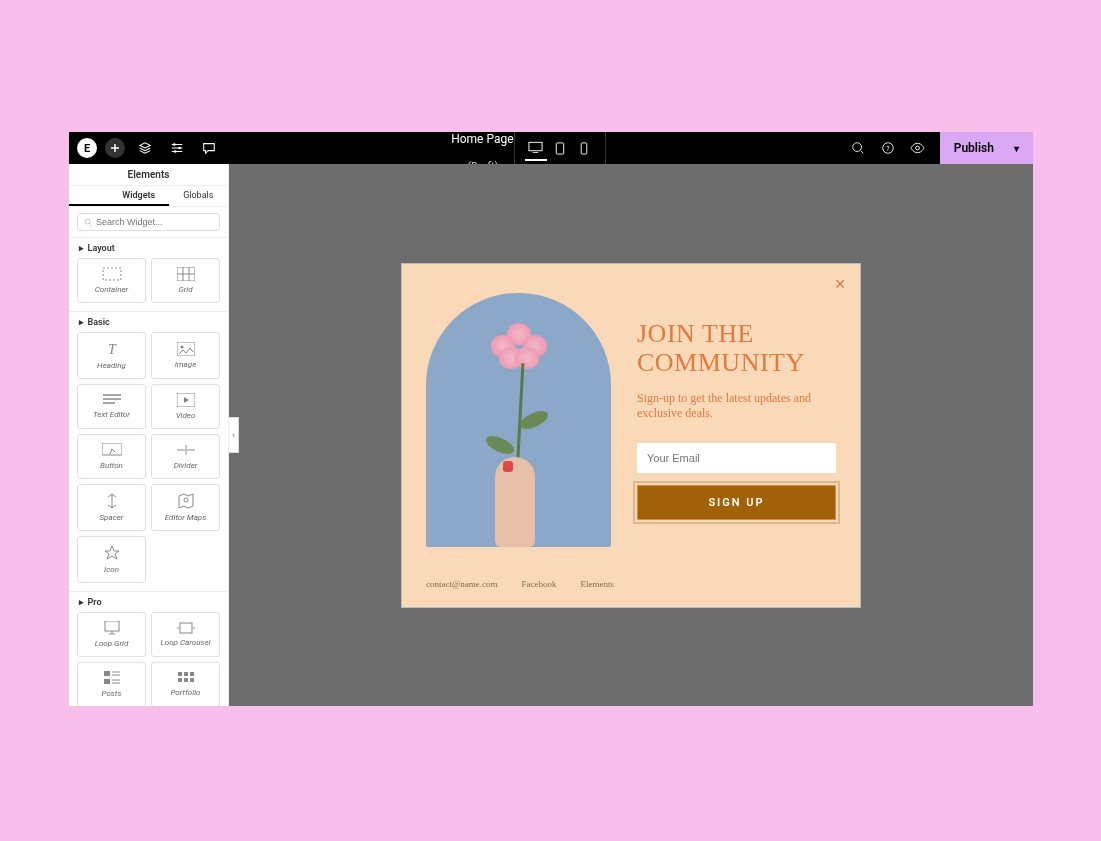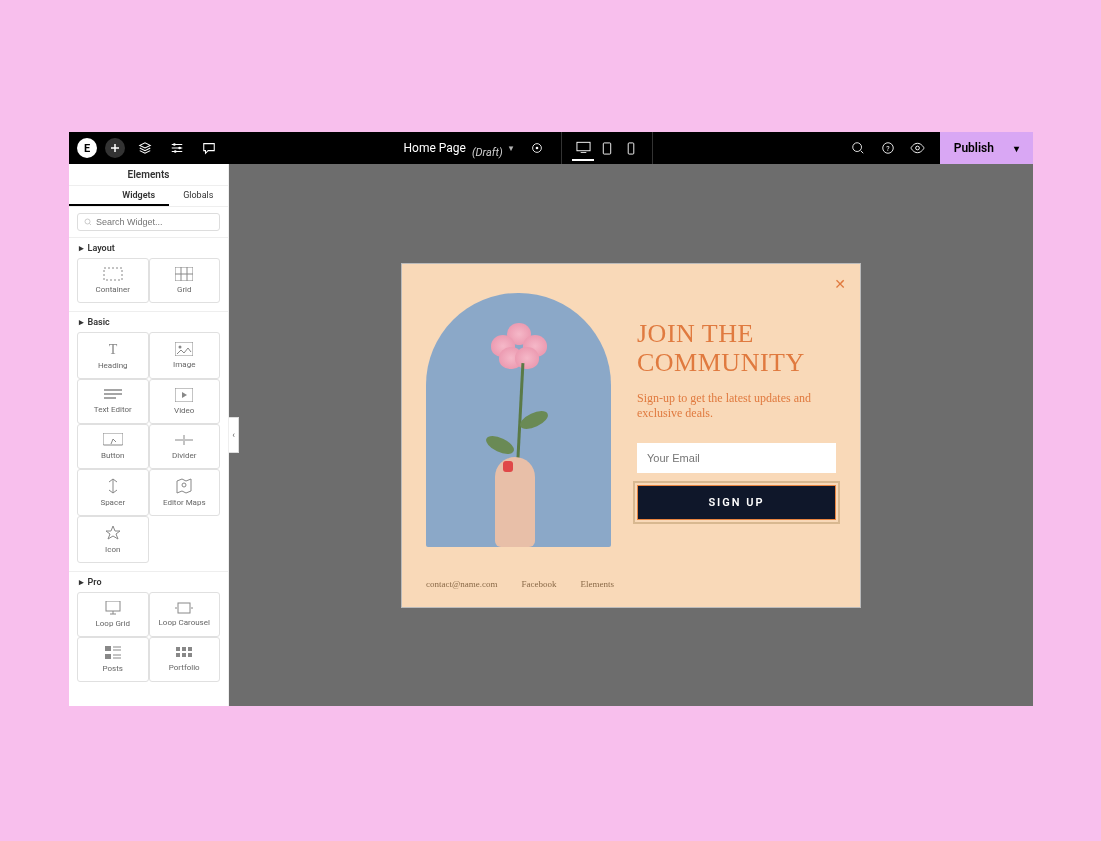--- a/index.html
+++ b/index.html
@@ -4,40 +4,40 @@
 <style>
 * { margin: 0; padding: 0; box-sizing: border-box; }
 body { background: #F8BFED; width: 1101px; height: 841px; font-family: -apple-system, "Segoe UI", Roboto, sans-serif; overflow: hidden; }
 .app-frame { position: absolute; left: 69px; top: 132px; width: 964px; height: 574px; background: #fff; display: flex; flex-direction: column; }
 .topbar { height: 32px; background: #000; display: flex; align-items: center; color: #fff; }
 .tb-left { display: flex; align-items: center; gap: 8px; padding-left: 8px; }
 .logo-e { width: 20px; height: 20px; border-radius: 50%; background: #fff; color: #000; display: flex; align-items: center; justify-content: center; font-size: 11px; font-weight: 700; }
 .tb-btn { width: 20px; height: 20px; border-radius: 50%; display: flex; align-items: center; justify-content: center; cursor: pointer; }
 .tb-btn.dark { background: #333; }
 .tb-ico { width: 24px; height: 24px; display: flex; align-items: center; justify-content: center; cursor: pointer; }
-.tb-center { margin-left: auto; display: flex; align-items: center; gap: 6px; padding-right: 12px; border-right: 1px solid #333; height: 100%; }
+.tb-center { margin-left: auto; display: flex; align-items: center; gap: 6px; padding-right: 0; border-right: 1px solid #333; height: 100%; flex-direction: column; }
 .page-name { font-size: 12px; }
 .draft { font-style: italic; font-size: 11px; opacity: .8; margin-top: 8px; }
 .tb-devices { display: flex; align-items: center; gap: 2px; padding: 0 10px; border-right: 1px solid #333; height: 100%; }
 .dev-ico { width: 22px; height: 26px; display: flex; align-items: center; justify-content: center; cursor: pointer; }
 .dev-ico.active { border-bottom: 2px solid #fff; }
 .tb-right-icons { margin-left: auto; display: flex; align-items: center; gap: 6px; padding: 0 10px; }
 .publish-btn { background: #D9A7F4; color: #000; height: 100%; display: flex; align-items: center; padding: 0 14px; font-size: 12px; font-weight: 600; cursor: pointer; gap: 20px; }
 .chev { font-size: 10px; }
 .body-row { flex: 1; display: flex; min-height: 0; }
 .sidebar { width: 160px; background: #fff; border-right: 1px solid #eee; display: flex; flex-direction: column; font-size: 9px; color: #333; overflow: hidden; }
 .sb-title { text-align: center; padding: 5px 0; font-size: 10px; font-weight: 600; border-bottom: 1px solid #eee; }
 .sb-tabs { display: flex; border-bottom: 1px solid #eee; }
 .sb-tab { flex: 1; text-align: center; padding: 4px 0; font-size: 9px; cursor: pointer; }
 .sb-tab.active { border-bottom: 2px solid #000; font-weight: 600; padding-left: 40px; }
 .sb-search { margin: 6px 8px; border: 1px solid #ddd; border-radius: 3px; display: flex; align-items: center; padding: 3px 6px; gap: 4px; }
 .sb-search input { border: none; outline: none; font-size: 9px; flex: 1; }
 .sb-section { border-top: 1px solid #eee; }
 .sb-head { padding: 5px 10px; font-size: 9px; font-weight: 600; display: flex; align-items: center; gap: 4px; }
-.sb-grid { display: grid; grid-template-columns: 1fr 1fr; padding: 0 8px 8px; }
+.sb-grid { display: grid; grid-template-columns: 1fr 1fr; gap: 5px; padding: 0 8px 8px; font-style: italic; }
 .widget { border: 1px solid #e0e0e0; border-radius: 3px; display: flex; flex-direction: column; align-items: center; justify-content: center; padding: 8px 4px; gap: 4px; cursor: grab; background: #fff; }
 .widget .wi { color: #666; }
 .widget .wl { font-size: 8px; color: #666; text-align: center; }
 .canvas { flex: 1; background: #6d6d6d; position: relative; display: flex; align-items: center; justify-content: center; }
 .collapse-handle { position: absolute; left: 0; top: 50%; transform: translateY(-50%); width: 10px; height: 36px; background: #fff; border: 1px solid #ddd; border-left: none; display: flex; align-items: center; justify-content: center; font-size: 9px; color: #666; cursor: pointer; }
 .popup { width: 460px; height: 345px; background: #F9D9B8; position: relative; display: flex; flex-direction: column; padding: 18px 24px; border: 1px solid #bbb; }
 .popup-close { position: absolute; right: 14px; top: 12px; color: #E07A3F; font-size: 14px; cursor: pointer; font-weight: 300; }
 .popup-main { flex: 1; display: flex; gap: 26px; align-items: stretch; }
 .popup-img { width: 185px; display: flex; align-items: center; justify-content: center; }
 .arch { width: 185px; height: 254px; background: #8BA8C8; border-radius: 92px 92px 2px 2px; position: relative; overflow: hidden; }
@@ -47,21 +47,21 @@
 .leaf.l2 { left: 32%; top: 145px; transform: rotate(25deg); }
 .flower { position: absolute; width: 56px; height: 48px; left: 50%; top: 30px; transform: translateX(-50%); }
 .petal { position: absolute; width: 24px; height: 22px; background: radial-gradient(#f5b8c8, #e88fa8); border-radius: 50% 50% 45% 45%; }
 .petal:nth-child(1){left:16px;top:0}.petal:nth-child(2){left:0;top:12px}.petal:nth-child(3){left:32px;top:12px}.petal:nth-child(4){left:8px;top:24px}.petal:nth-child(5){left:24px;top:24px}
 .hand { position: absolute; width: 40px; height: 90px; left: 48%; bottom: 0; transform: translateX(-50%); background: #E8BFA8; border-radius: 20px 20px 6px 6px; }
 .nail { position: absolute; width: 10px; height: 11px; background: #E04848; border-radius: 3px; top: 4px; left: 8px; }
 .popup-right { flex: 1; display: flex; flex-direction: column; justify-content: center; }
 .popup-title { font-family: Georgia, serif; color: #E07A3F; font-size: 26px; line-height: 1.1; margin-bottom: 14px; letter-spacing: .5px; }
 .popup-sub { font-family: Georgia, serif; color: #E07A3F; font-size: 12px; margin-bottom: 22px; }
 .email-input { width: 100%; background: #fff; border: none; padding: 9px 10px; font-size: 11px; margin-bottom: 12px; color: #888; }
-.signup-btn { width: 100%; background: #0f172a; color: #fff; text-align: center; padding: 10px 0; font-size: 11px; letter-spacing: 2px; font-weight: 600; border: 1px solid #E88440; outline: 2px solid #D8B890; outline-offset: 2px; cursor: pointer; }
+.signup-btn { width: 100%; background: #a16207; color: #fff; text-align: center; padding: 10px 0; font-size: 11px; letter-spacing: 2px; font-weight: 600; border: 1px solid #E88440; outline: 2px solid #D8B890; outline-offset: 2px; cursor: pointer; }
 .popup-footer { display: flex; gap: 24px; font-family: Georgia, serif; font-size: 9px; color: #8a6a48; margin-top: 20px; }
 svg { display: block; }
 </style>
 </head>
 <body>
 
 <div class="app-frame">
 
   <div class="topbar">
     <div class="tb-left">

